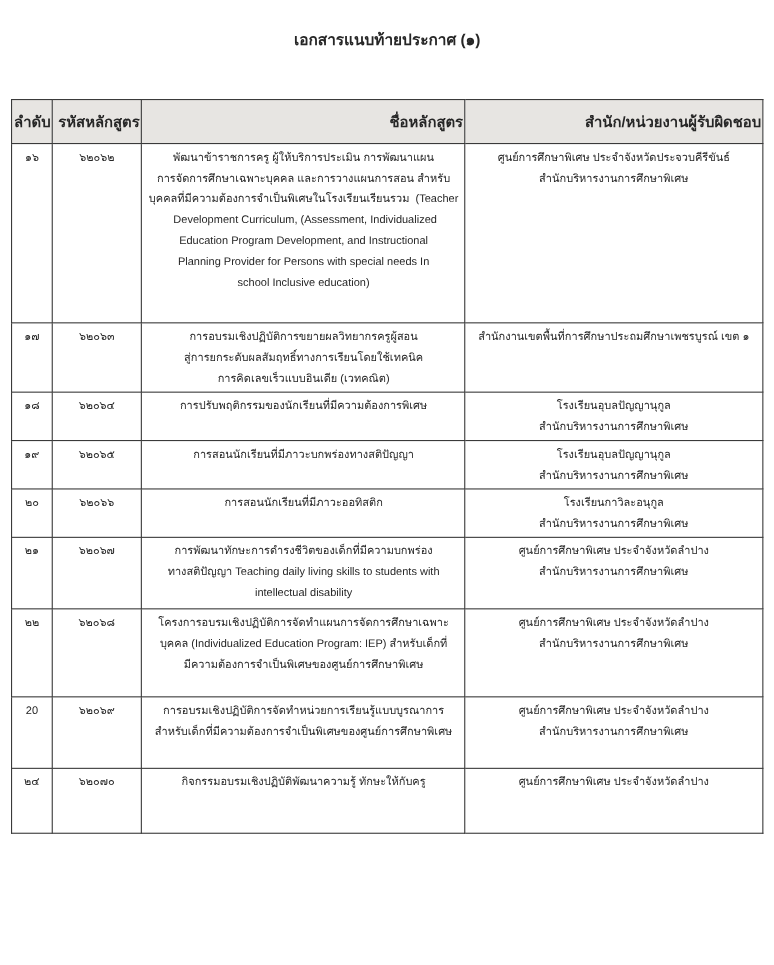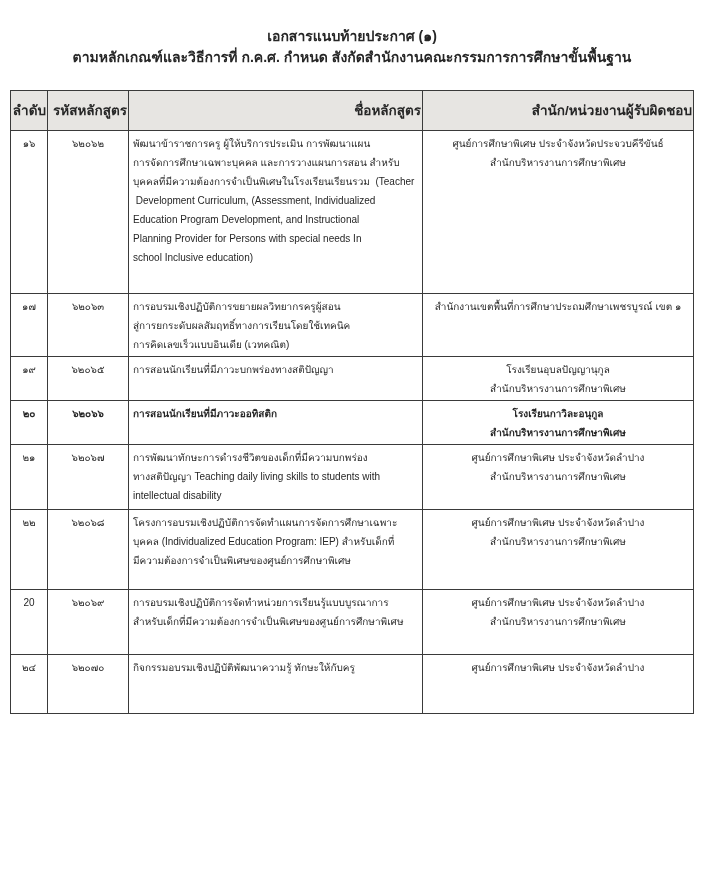--- a/index.html
+++ b/index.html
@@ -48,32 +48,31 @@
   th{
     background:var(--headerbg);
     font-weight:bold;
     vertical-align:middle;
     height:40px;
     text-align:right;
     font-size:13.5px;
     padding:2px 1px;
   }
   td.c-no,td.c-code{text-align:center;padding-top:3px;}
-  td.c-course{text-align:left;padding-left:4px;padding-top:3px;}
+  td.c-course{text-align:center;padding-left:4px;padding-top:3px;}
   td.c-office{text-align:center;padding-top:3px;}
   .line{white-space:pre-wrap;}
 </style>
 </head>
 <body>
 
 <div class="page">
 
   <div class="titles">
     <div class="t">เอกสารแนบท้ายประกาศ (๑)</div>
-    <div class="t">ตามหลักเกณฑ์และวิธีการที่ ก.ค.ศ. กำหนด สังกัดสำนักงานคณะกรรมการการศึกษาขั้นพื้นฐาน</div>
   </div>
 
   <table class="courses">
     <colgroup>
       <col class="c1">
         <col class="c2">
         <col class="c3">
         <col class="c4">
     </colgroup>
     <thead>
@@ -107,32 +106,43 @@
           <td class="c-code">๖๒๐๖๓</td>
           <td class="c-course">
             <div class="line">การอบรมเชิงปฏิบัติการขยายผลวิทยากรครูผู้สอน</div>
             <div class="line">สู่การยกระดับผลสัมฤทธิ์ทางการเรียนโดยใช้เทคนิค</div>
             <div class="line">การคิดเลขเร็วแบบอินเดีย (เวทคณิต)</div>
           </td>
           <td class="c-office">
             <div class="line">สำนักงานเขตพื้นที่การศึกษาประถมศึกษาเพชรบูรณ์ เขต ๑</div>
           </td>
         </tr>
+        <tr style="height: 41px;">
+          <td class="c-no">๑๘</td>
+          <td class="c-code">๖๒๐๖๔</td>
+          <td class="c-course">
+            <div class="line">การปรับพฤติกรรมของนักเรียนที่มีความต้องการพิเศษ</div>
+          </td>
+          <td class="c-office">
+            <div class="line">โรงเรียนอุบลปัญญานุกูล</div>
+            <div class="line">สำนักบริหารงานการศึกษาพิเศษ</div>
+          </td>
+        </tr>
         <tr style="height: 42px;">
           <td class="c-no">๑๙</td>
           <td class="c-code">๖๒๐๖๕</td>
           <td class="c-course">
             <div class="line">การสอนนักเรียนที่มีภาวะบกพร่องทางสติปัญญา</div>
           </td>
           <td class="c-office">
             <div class="line">โรงเรียนอุบลปัญญานุกูล</div>
             <div class="line">สำนักบริหารงานการศึกษาพิเศษ</div>
           </td>
         </tr>
-        <tr style="height: 38px; font-weight: bold;">
+        <tr style="height: 38px;">
           <td class="c-no">๒๐</td>
           <td class="c-code">๖๒๐๖๖</td>
           <td class="c-course">
             <div class="line">การสอนนักเรียนที่มีภาวะออทิสติก</div>
           </td>
           <td class="c-office">
             <div class="line">โรงเรียนกาวิละอนุกูล</div>
             <div class="line">สำนักบริหารงานการศึกษาพิเศษ</div>
           </td>
         </tr>

